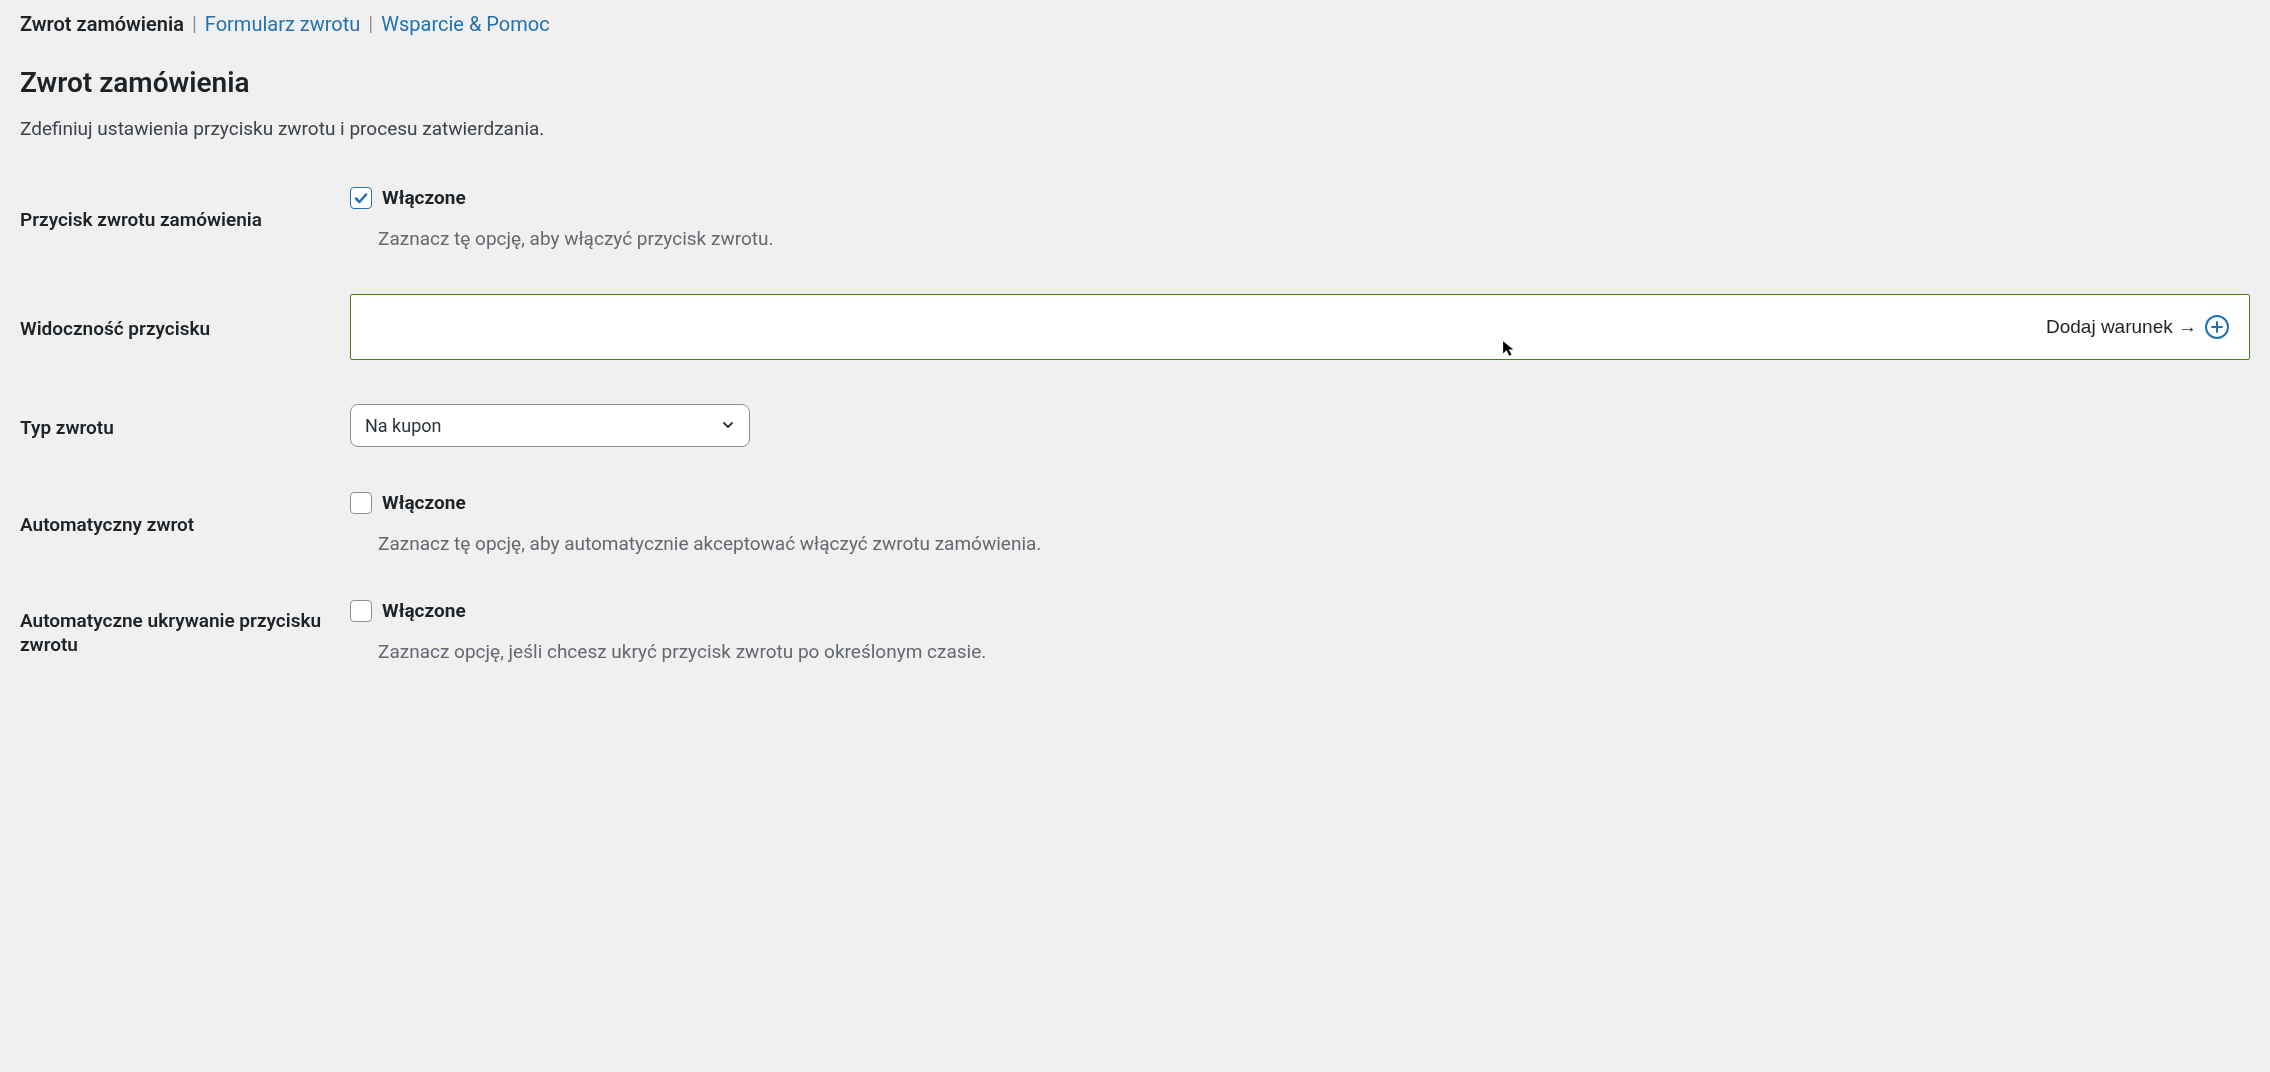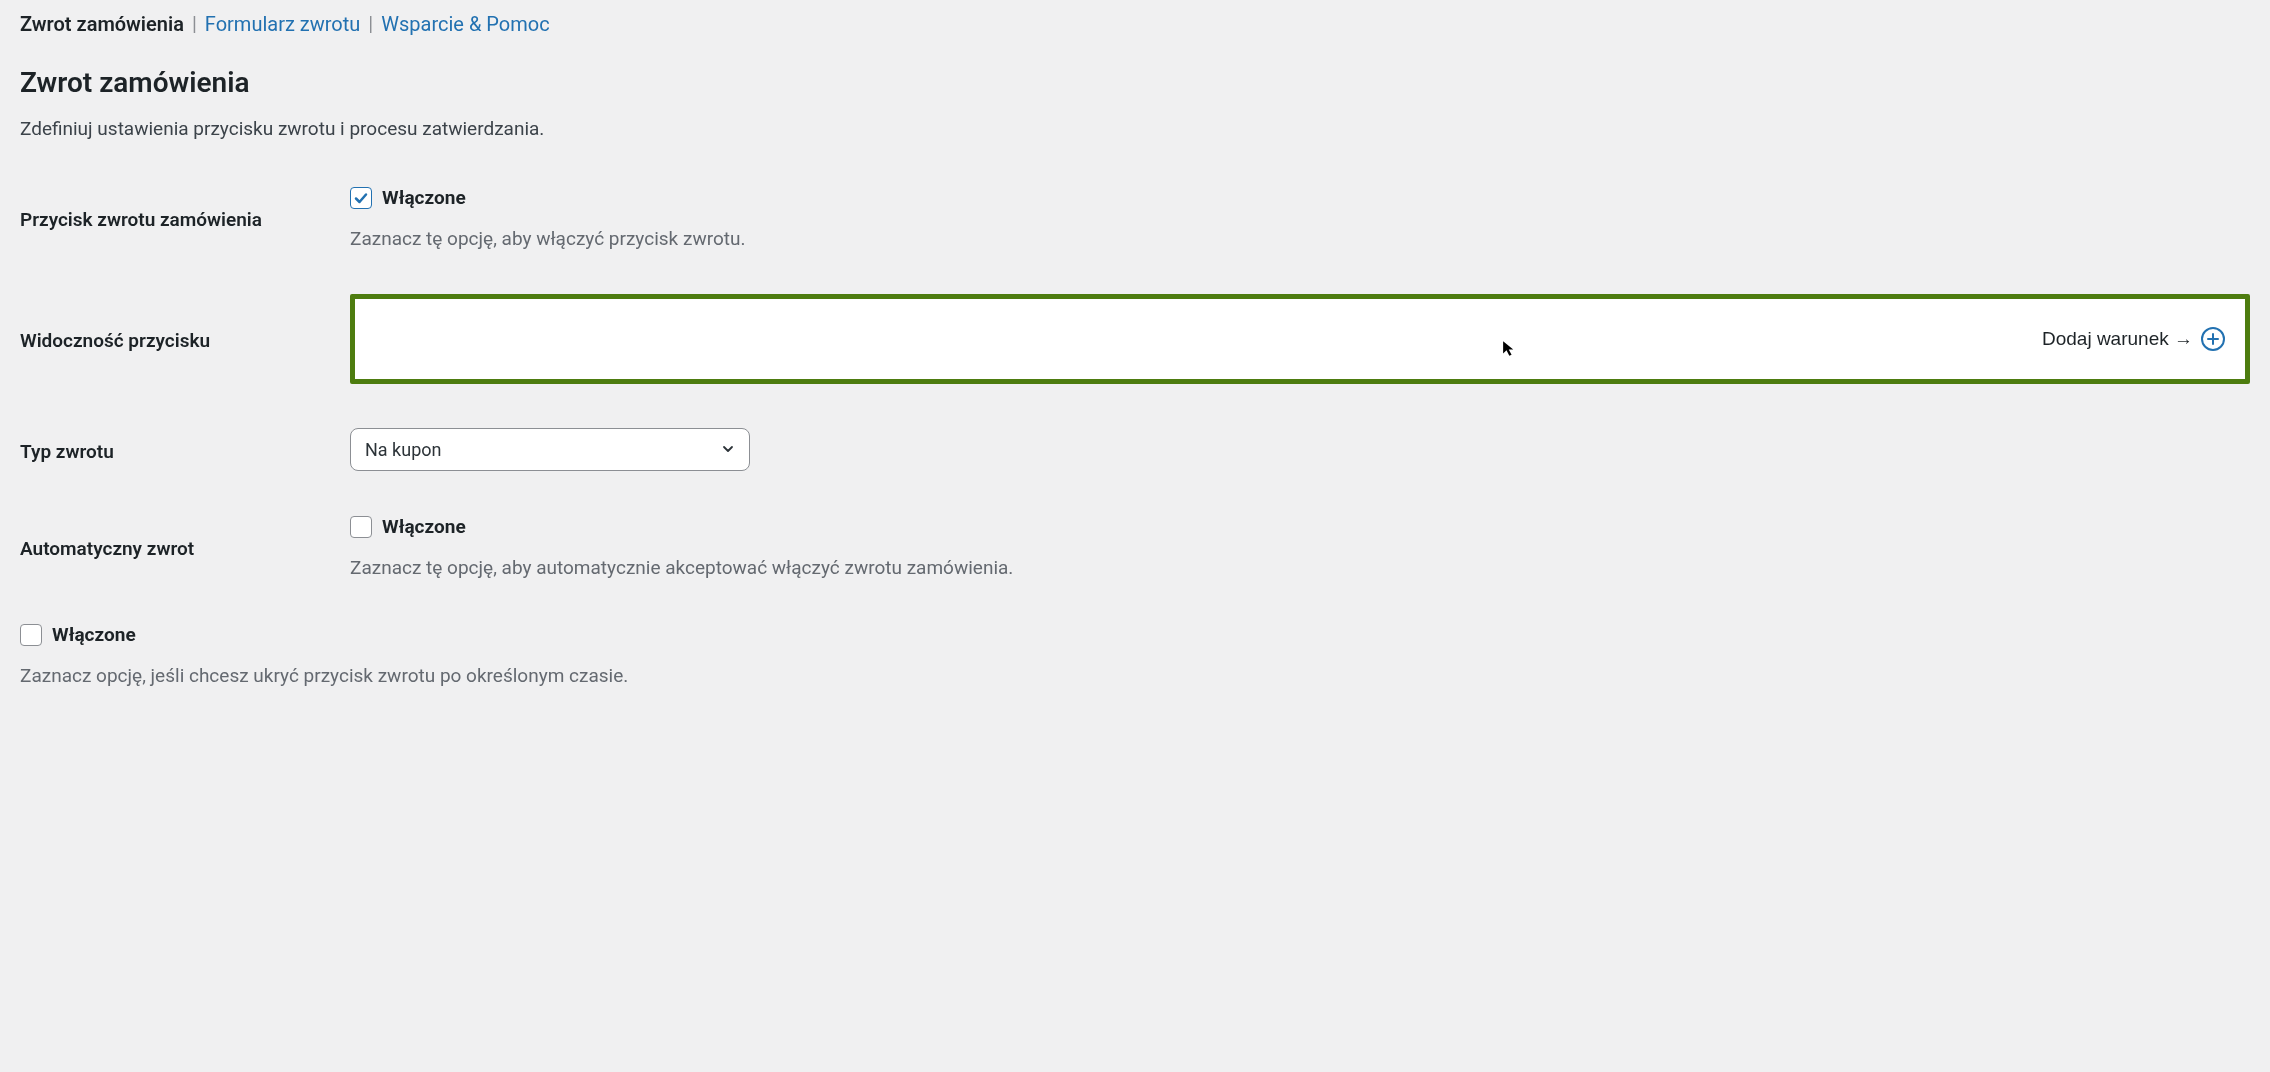--- a/index.html
+++ b/index.html
@@ -98,26 +98,27 @@
     }
     .checkbox-label {
       font-size: 19px;
       color: #1d2327;
       font-weight: bold;
     }
     .field-description {
       color: #646970;
       font-size: 19px;
       margin-top: 18px;
+      margin-left: 28px;
     }
     .condition-box {
       background: #fff;
-      border: 5px solid #4d7c0f;
+      border: 1px solid #4d7c0f;
       border-radius: 2px;
-      padding: 28px 20px;
+      padding: 20px 20px;
       display: flex;
       justify-content: flex-end;
       align-items: center;
     }
     .add-condition-btn {
       display: inline-flex;
       align-items: center;
       gap: 8px;
       color: #1d2327;
       font-size: 19px;
@@ -258,20 +259,23 @@
         <span class="checkbox">
           
         </span>
         <span class="checkbox-label">Włączone</span>
       </div>
       <p class="field-description">Zaznacz tę opcję, aby automatycznie akceptować włączyć zwrotu zamówienia.</p>
     </div>
   </div>
 
   <div class="form-row">
+    <div class="form-label-cell">
+      <span class="form-label">Automatyczne ukrywanie przycisku zwrotu</span>
+    </div>
     <div class="form-control-cell">
       <div class="checkbox-wrapper">
         <span class="checkbox">
           
         </span>
         <span class="checkbox-label">Włączone</span>
       </div>
       <p class="field-description">Zaznacz opcję, jeśli chcesz ukryć przycisk zwrotu po określonym czasie.</p>
     </div>
   </div>

